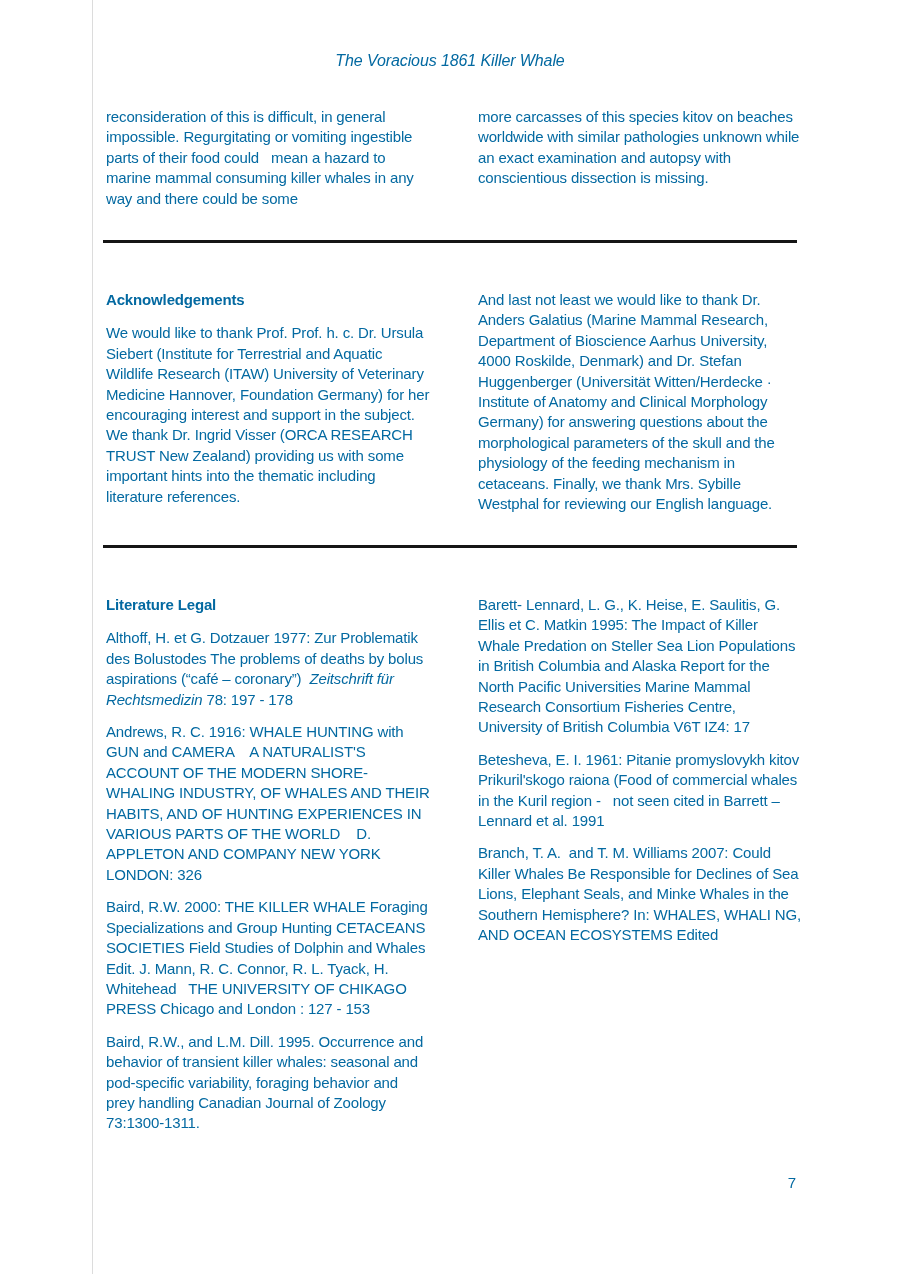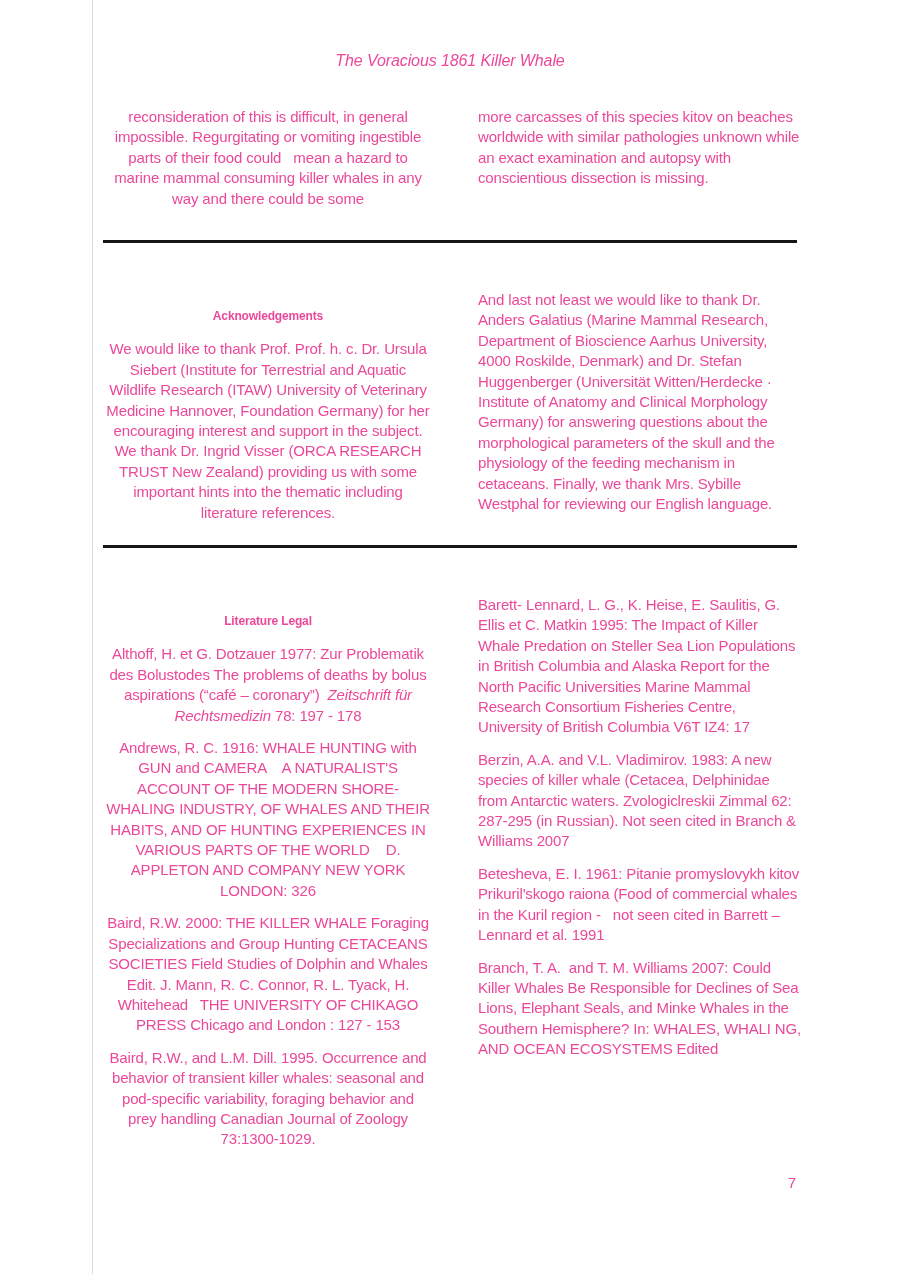--- a/index.html
+++ b/index.html
@@ -6,21 +6,21 @@
     margin: 0;
     padding: 0;
     background: #ffffff;
   }
   .page {
     position: relative;
     width: 900px;
     height: 1274px;
     background: #ffffff;
     font-family: "Liberation Sans", sans-serif;
-    color: #ec4899;
+    color: #0369a1;
     overflow: hidden;
   }
   .edge-line {
     position: absolute;
     left: 92px;
     top: 0;
     width: 1px;
     height: 100%;
     background: #dcdcdc;
   }
@@ -34,30 +34,30 @@
     font-size: 16px;
     letter-spacing: -0.1px;
   }
   .col {
     position: absolute;
     width: 324px;
     font-size: 15px;
     line-height: 20.4px;
     letter-spacing: -0.15px;
   }
-  .col-left  { left: 106px; text-align: center; }
+  .col-left  { left: 106px; }
   .col-right { left: 478px; }
   .para {
     margin: 0 0 12px 0;
     white-space: pre-wrap;
   }
   .heading {
     font-weight: bold;
-    font-size: 12px;
-    margin: 16px 0 13px 0;
+    font-size: 15px;
+    margin: 0 0 13px 0;
   }
   .rule {
     position: absolute;
     left: 103px;
     width: 694px;
     height: 2.5px;
     background: #151515;
   }
   .rule-1 { top: 240px; }
   .rule-2 { top: 545px; }
@@ -100,24 +100,23 @@
     <p class="para">And last not least we would like to thank Dr. Anders Galatius (Marine Mammal Research, Department of Bioscience Aarhus University, 4000 Roskilde, Denmark) and Dr. Stefan Huggenberger (Universität Witten/Herdecke · Institute of Anatomy and Clinical Morphology Germany) for answering questions about the morphological parameters of the skull and the physiology of the feeding mechanism in cetaceans. Finally, we thank Mrs. Sybille Westphal for reviewing our English language.</p>
   </div>
 
   <div class="rule rule-2"></div>
 
   <div class="col col-left lit-top">
     <div class="heading">Literature Legal</div>
     <p class="para"><span>Althoff, H. et G. Dotzauer 1977: Zur Problematik des Bolustodes The problems of deaths by bolus aspirations (“café – coronary”)  </span><span class="ital">Zeitschrift für Rechtsmedizin</span><span> 78: 197 - 178</span></p>
     <p class="para">Andrews, R. C. 1916: WHALE HUNTING with GUN and CAMERA    A NATURALIST'S ACCOUNT OF THE MODERN SHORE-WHALING INDUSTRY, OF WHALES AND THEIR HABITS, AND OF HUNTING EXPERIENCES IN VARIOUS PARTS OF THE WORLD    D. APPLETON AND COMPANY NEW YORK LONDON: 326</p>
     <p class="para">Baird, R.W. 2000: THE KILLER WHALE Foraging Specializations and Group Hunting CETACEANS SOCIETIES Field Studies of Dolphin and Whales Edit. J. Mann, R. C. Connor, R. L. Tyack, H. Whitehead   THE UNIVERSITY OF CHIKAGO PRESS Chicago and London : 127 - 153</p>
-    <p class="para">Baird, R.W., and L.M. Dill. 1995. Occurrence and behavior of transient killer whales: seasonal and pod-specific variability, foraging behavior and prey handling Canadian Journal of Zoology 73:1300-1029.</p>
+    <p class="para">Baird, R.W., and L.M. Dill. 1995. Occurrence and behavior of transient killer whales: seasonal and pod-specific variability, foraging behavior and prey handling Canadian Journal of Zoology 73:1300-1311.</p>
   </div>
   <div class="col col-right lit-top">
     <p class="para">Barett- Lennard, L. G., K. Heise, E. Saulitis, G. Ellis et C. Matkin 1995: The Impact of Killer Whale Predation on Steller Sea Lion Populations in British Columbia and Alaska Report for the North Pacific Universities Marine Mammal Research Consortium Fisheries Centre, University of British Columbia V6T IZ4: 17</p>
-    <p class="para">Berzin, A.A. and V.L. Vladimirov. 1983: A new species of killer whale (Cetacea, Delphinidae from Antarctic waters. Zvologiclreskii Zimmal 62: 287-295 (in Russian). Not seen cited in Branch &amp; Williams 2007</p>
     <p class="para">Betesheva, E. I. 1961: Pitanie promyslovykh kitov Prikuril'skogo raiona (Food of commercial whales in the Kuril region -   not seen cited in Barrett – Lennard et al. 1991</p>
     <p class="para">Branch, T. A.  and T. M. Williams 2007: Could Killer Whales Be Responsible for Declines of Sea Lions, Elephant Seals, and Minke Whales in the Southern Hemisphere? In: WHALES, WHALI NG, AND OCEAN ECOSYSTEMS Edited</p>
   </div>
 
   <div class="page-number">7</div>
 
 </div>
 
 </body></html>

